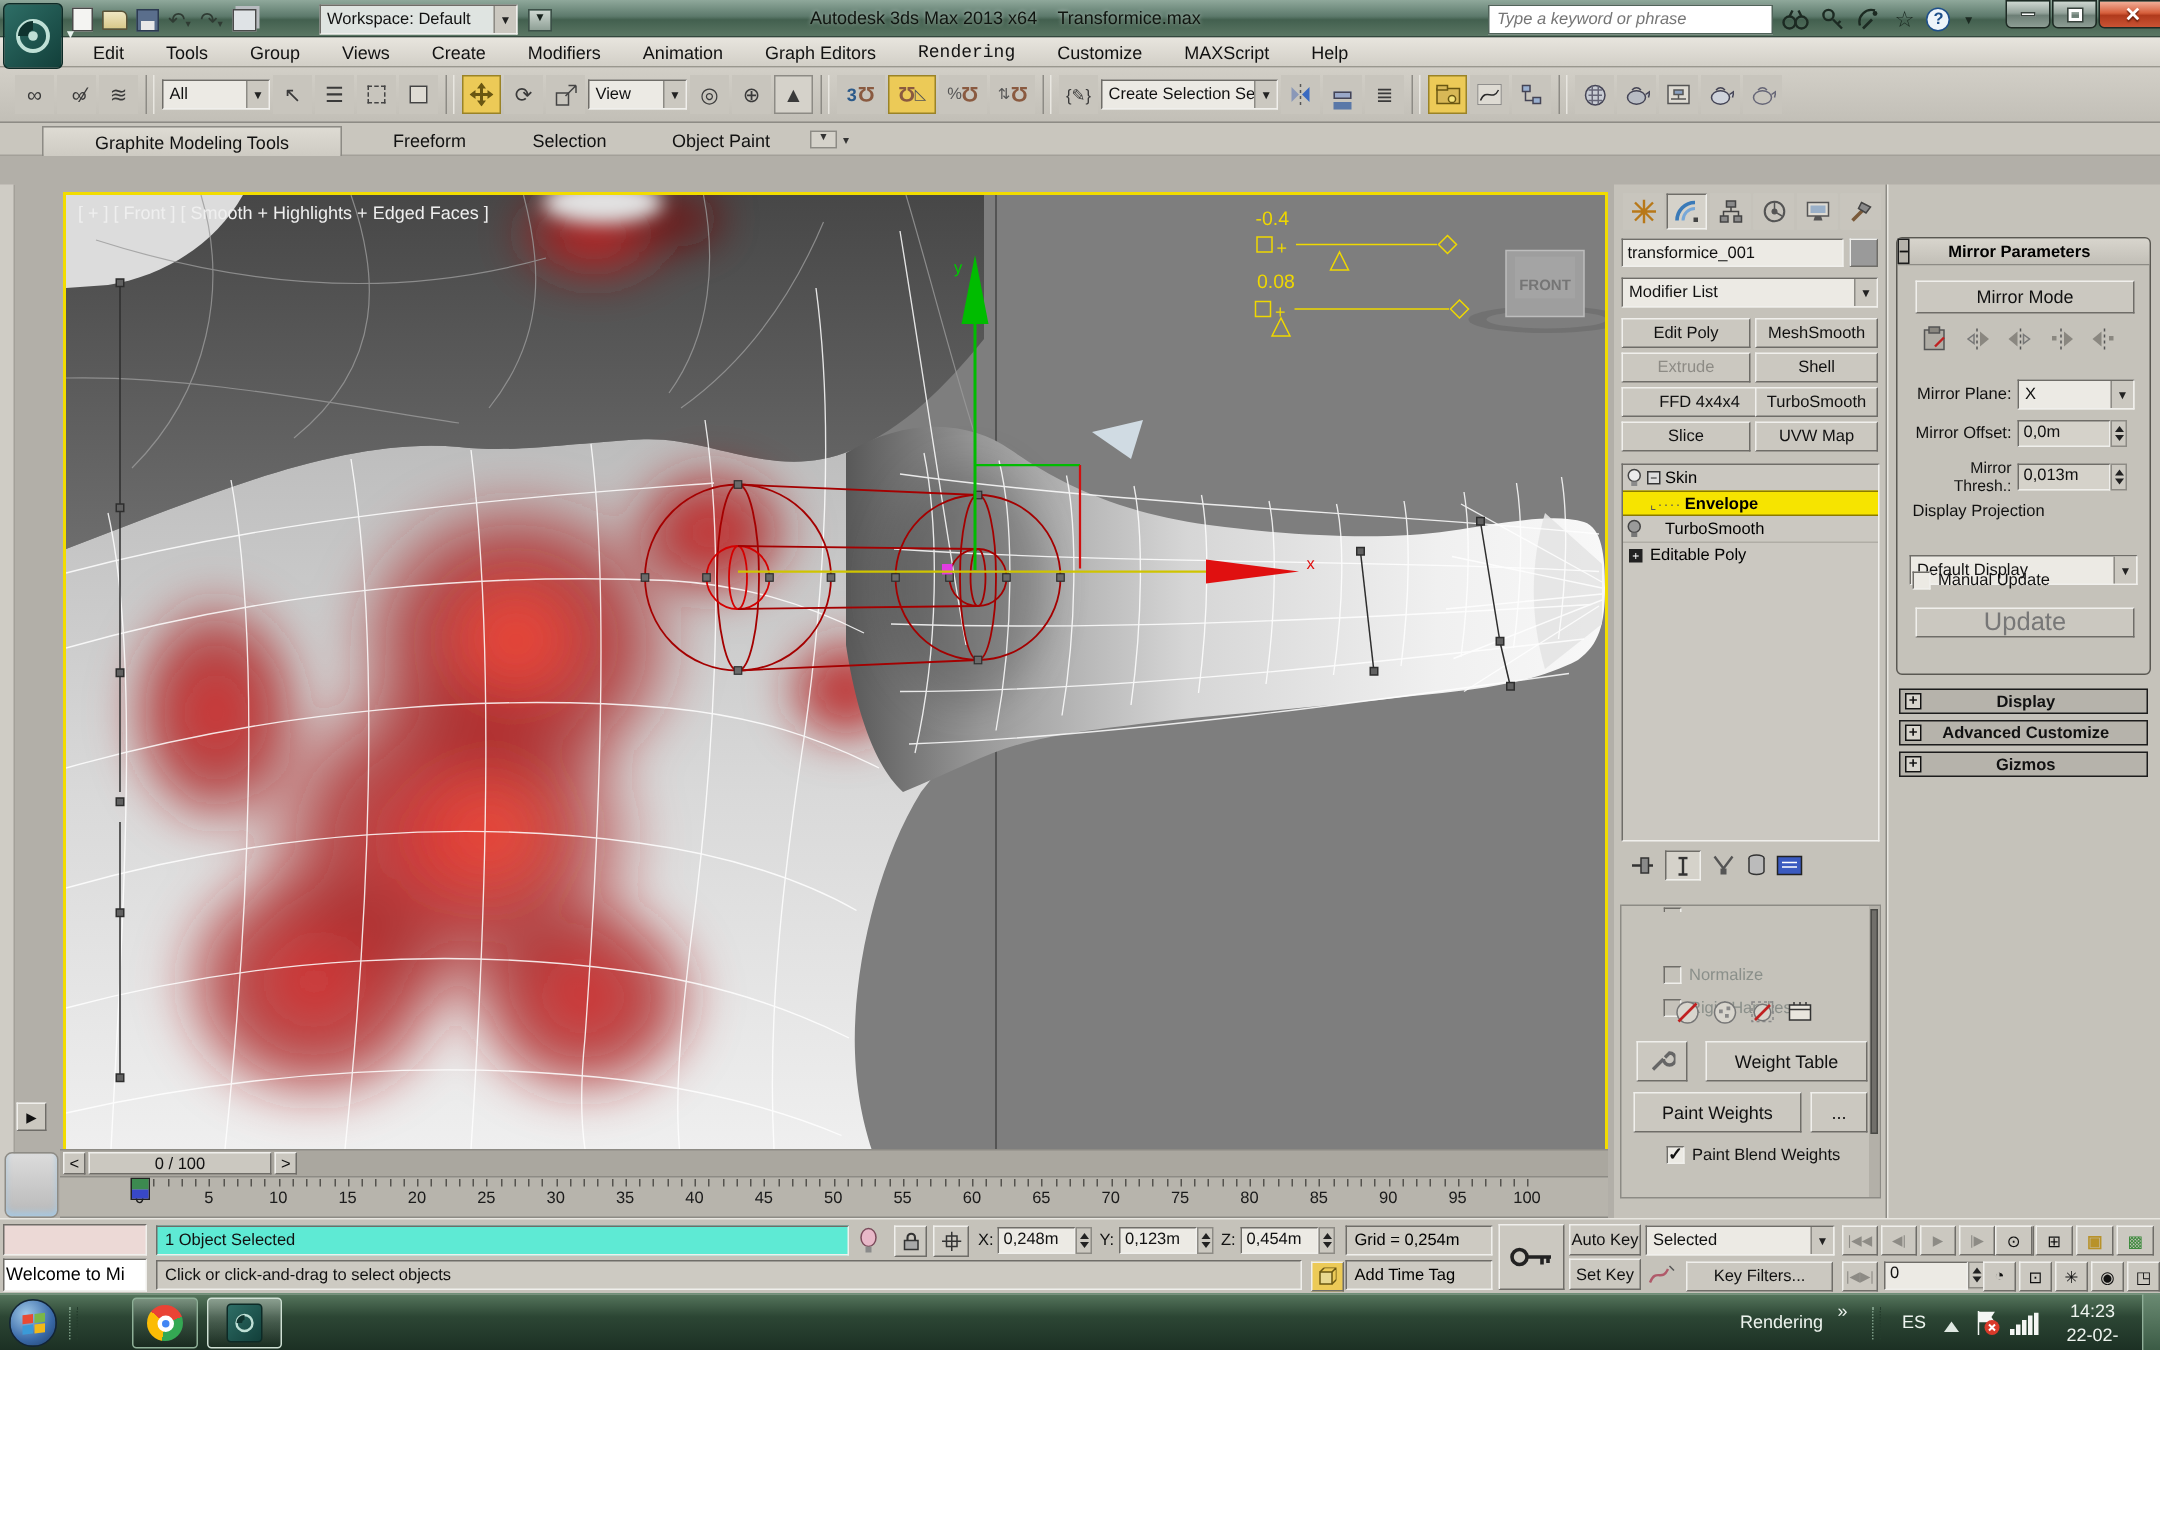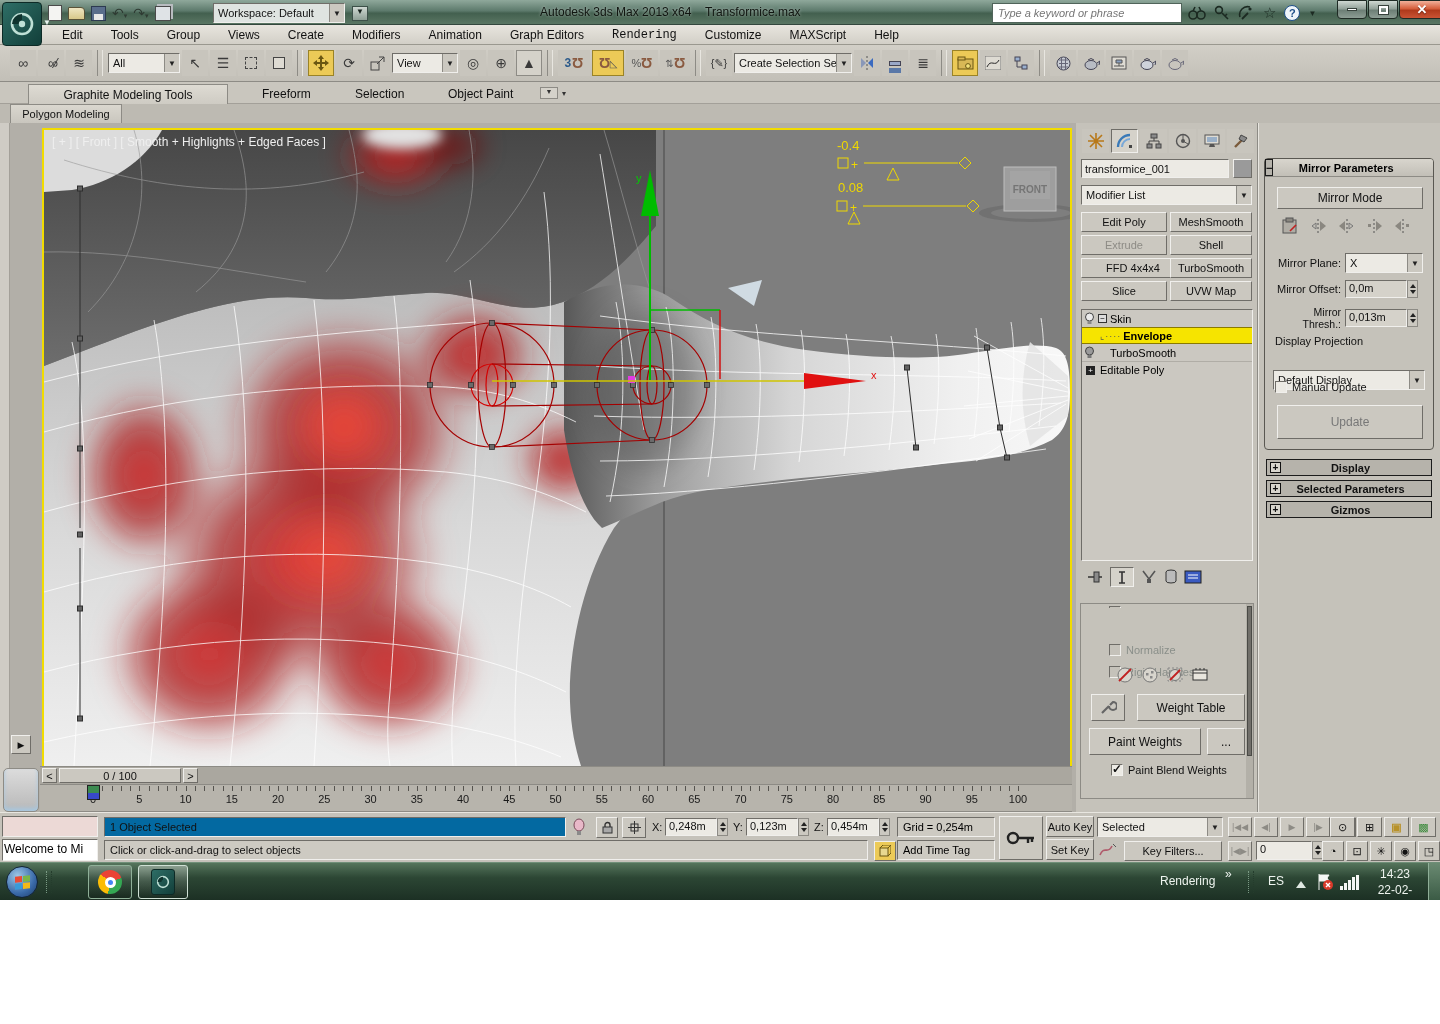--- a/index.html
+++ b/index.html
@@ -244,25 +244,20 @@
   
   <div class="abs" style="left:0;top:82px;width:1440px;height:22px;background:#c9c6be;border-bottom:1px solid #a3a099;">
     <div class="abs" style="left:28px;top:2px;width:200px;height:20px;background:linear-gradient(#dedbd3,#cecbc3);border:1px solid #8d8b85;border-bottom:none;display:flex;align-items:center;justify-content:center;">
         <span class="lbl" style="font-size:12px;">Graphite Modeling Tools</span>
       </div>
     <span class="abs lbl" style="left:262px;top:5px;font-size:12px;">Freeform</span>
     <span class="abs lbl" style="left:355px;top:5px;font-size:12px;">Selection</span>
     <span class="abs lbl" style="left:448px;top:5px;font-size:12px;">Object Paint</span>
     <span class="abs" style="left:540px;top:5px;width:18px;height:12px;border:1px solid #8d8b85;background:#d5d2ca;font-size:7px;text-align:center;color:#333;">▼</span>
     <span class="abs" style="left:562px;top:7px;font-size:8px;color:#333;">▾</span>
-  </div>
-  <div class="abs" style="left:0;top:104px;width:1440px;height:19px;background:#bdbab2;">
-    <div class="abs" style="left:10px;top:0;width:112px;height:19px;background:linear-gradient(#dad7cf,#c9c6be);border:1px solid #8d8b85;border-bottom:none;display:flex;align-items:center;justify-content:center;">
-        <span class="lbl">Polygon Modeling</span>
-      </div>
   </div>
 
   
   <div class="abs" style="left:0;top:123px;width:10px;height:692px;background:#cfccc5;border-right:1px solid #a3a099;"></div>
   <div class="abs btn" style="left:11px;top:735px;width:20px;height:19px;font-size:9px;">▶</div>
 
   
   <div class="abs" style="left:42px;top:128px;width:1030px;height:640px;border:2px solid #f2dc00;background:#7e7e7e;overflow:hidden;">
     <svg width="1026" height="636" viewBox="0 0 1026 636">
       <defs>
@@ -696,31 +691,31 @@
       </div>
       <span class="abs lbl" style="left:10px;top:176px;">Display Projection</span>
       <div class="abs dd" style="left:8px;top:193px;width:152px;">
           <span>Default Display</span>
           <span class="arw">▼</span>
         </div>
       <div class="abs" style="left:10px;top:222px;display:flex;align-items:center;gap:5px;">
         <span class="cb"></span>
           <span class="lbl">Manual Update</span>
       </div>
-      <div class="abs btn" style="left:12px;top:246px;width:146px;height:34px;font-size:12px;color:#777;">
+      <div class="abs btn" style="left:12px;top:246px;width:146px;height:20px;font-size:17px;color:#777;">
           <span>Update</span>
         </div>
     </div>
     <div class="rollbar" style="left:190px;top:336px;width:166px;">
         <span class="pm">+</span>
         <span class="t">Display</span>
       </div>
     <div class="rollbar" style="left:190px;top:357px;width:166px;">
         <span class="pm">+</span>
-        <span class="t">Selected Parameters</span>
+        <span class="t">Advanced Customize</span>
       </div>
     <div class="rollbar" style="left:190px;top:378px;width:166px;">
         <span class="pm">+</span>
         <span class="t">Gizmos</span>
       </div>
   </div>
 
   
   <div class="abs" style="left:3px;top:768px;width:36px;height:44px;background:linear-gradient(#dcdcdc,#b8b8b8);border:1px solid #8d8b85;border-radius:5px;box-shadow:inset 0 -3px 4px #a8c8e0;"></div>
   <div class="abs" style="left:40px;top:766px;width:1032px;height:18px;background:#aaa79f;border-top:1px solid #8d8b85;">
@@ -860,21 +855,21 @@
       <span class="tick-label" style="left: 839.25px;">85</span>
       <span class="tick-label" style="left: 885.5px;">90</span>
       <span class="tick-label" style="left: 931.75px;">95</span>
       <span class="tick-label" style="left: 978px;">100</span>
     </div>
 
   
   <div class="abs" style="left:0;top:812px;width:1440px;height:50px;background:#c5c2ba;border-top:1px solid #e8e6e0;">
     <div class="abs s" style="left:2px;top:3px;width:96px;height:21px;background:#ecd9d6;"></div>
     <div class="abs s" style="left:2px;top:26px;width:96px;height:22px;background:#fff;font-family:'Liberation Mono',monospace;font-size:12px;white-space:nowrap;overflow:hidden;padding:2px 1px;"><span>Welcome to Mi</span></div>
-    <div class="abs s" style="left:104px;top:4px;width:462px;height:20px;background:#0369a1;font-size:11px;padding:3px 5px;color:#111;"><span>1 Object Selected</span></div>
+    <div class="abs s" style="left:104px;top:4px;width:462px;height:20px;background:#5eead4;font-size:11px;padding:3px 5px;color:#111;"><span>1 Object Selected</span></div>
     <div class="abs s" style="left:104px;top:27px;width:764px;height:20px;background:#cdcac2;font-size:11px;padding:3px 5px;color:#111;"><span>Click or click-and-drag to select objects</span></div>
     <svg class="abs" width="14" height="18" style="left:572px;top:5px;">
         <ellipse cx="7" cy="7" rx="5" ry="6" fill="#e8b8c8" stroke="#7a4a5a"></ellipse>
         <rect x="5" y="13" width="4" height="4" fill="#8a8a8a"></rect>
       </svg>
     <span class="abs r" style="left:596px;top:4px;width:22px;height:21px;display:flex;align-items:center;justify-content:center;">
         <svg width="11" height="13">
           <rect x="1" y="6" width="9" height="6" fill="#a8a8a8" stroke="#333"></rect>
           <path d="M3 6 V4 A2.5 2.5 0 0 1 8 4 V6" fill="none" stroke="#333" stroke-width="1.4"></path>
         </svg>

